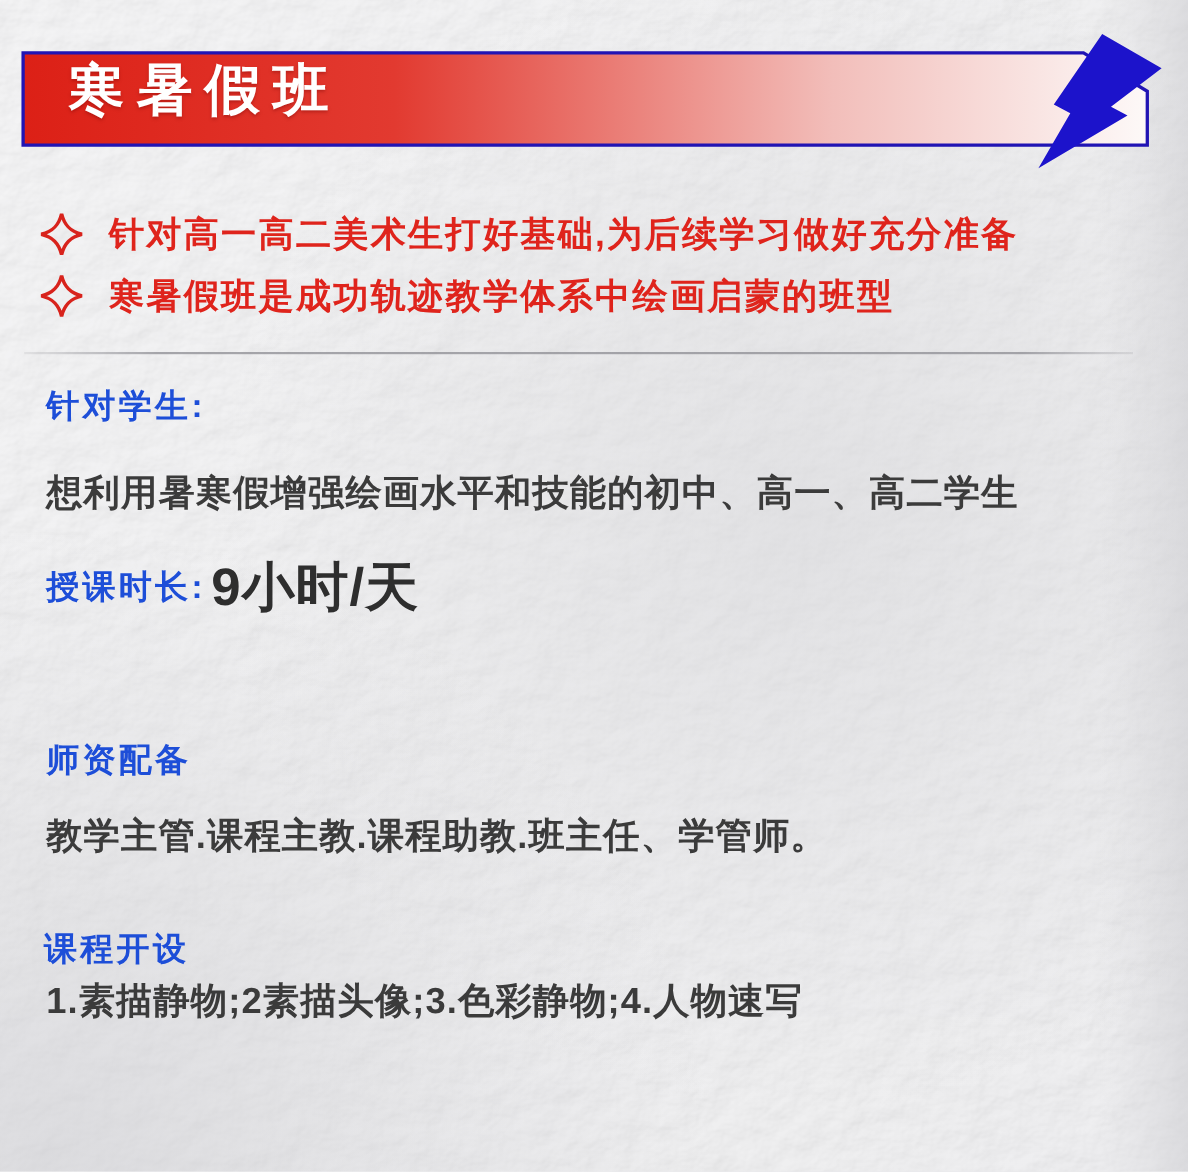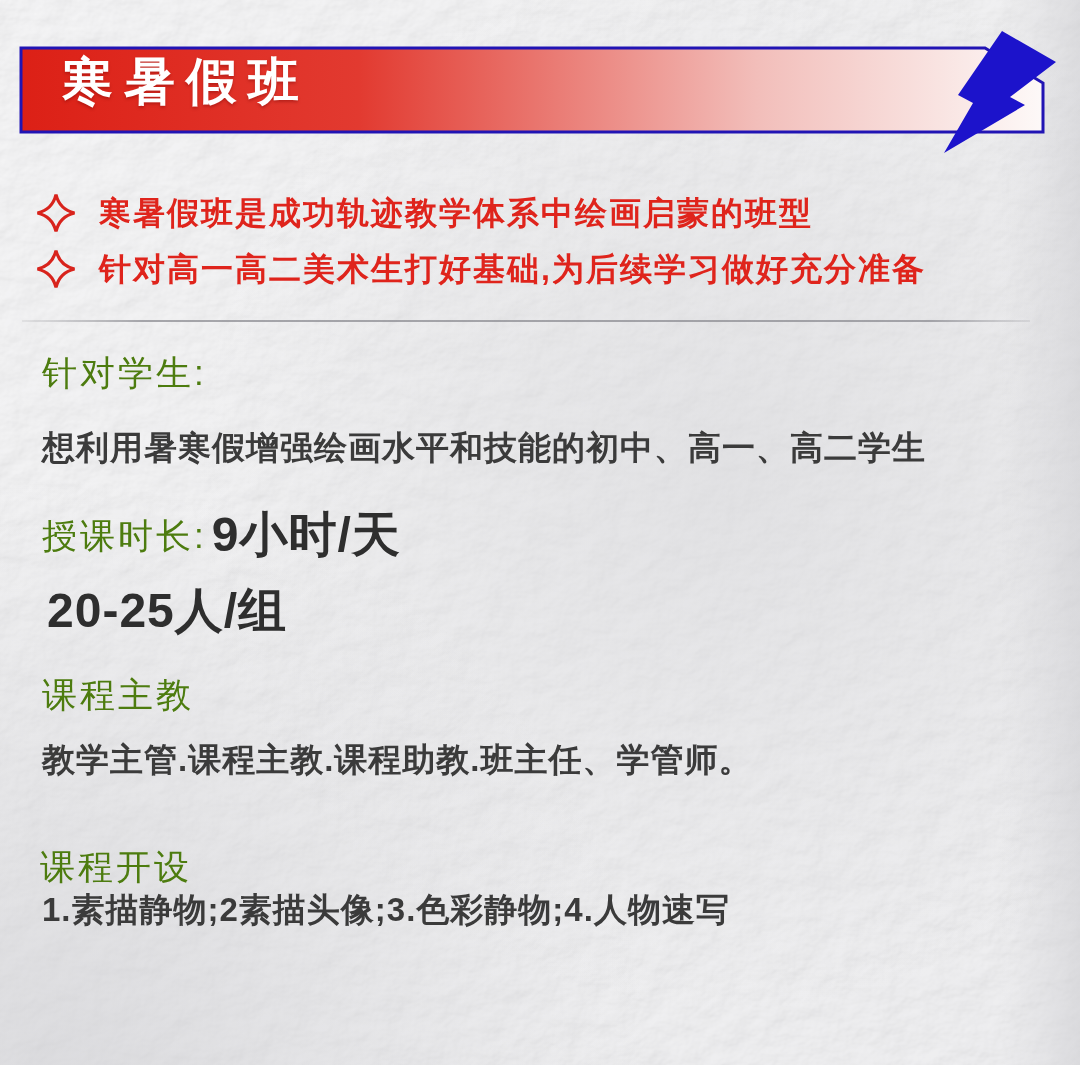--- a/index.html
+++ b/index.html
@@ -37,21 +37,21 @@
   
   .divider {
     left: 22px; top: 320px; width: 1008px; height: 2px;
     background: linear-gradient(to right,
       rgba(145,145,150,0.15), rgba(140,140,146,0.75) 12%,
       rgba(140,140,146,0.75) 90%, rgba(150,150,155,0.2));
   }
 
   
   .sec-label {
-    color: #4d7c0f; font-weight: 400; font-size: 35px;
+    color: #1d4ed8; font-weight: 700; font-size: 30px;
     letter-spacing: 3px; line-height: 1; white-space: nowrap;
   }
   .sec-value {
     color: #3b3b3b; font-weight: 700; font-size: 33px;
     letter-spacing: 1px; line-height: 1; white-space: nowrap;
   }
   .inline-row { display: flex; align-items: center; }
   .inline-row .sec-value { font-size: 48px; color: #2e2e2e; margin-left: 5px; }
 
   .pos-target-label  { left: 42px; top: 355px; }
@@ -113,41 +113,40 @@
     <path d="M1002,31 L1056,62 L1010,97 L1025,105 L944,153 L973,103 L958,95 Z" fill="#1c13cb"></path>
   </svg>
   <h1 class="banner-title">寒暑假班</h1>
 </header>
 
 <ul class="highlights">
   <li class="highlight-item">
     <svg class="sparkle" viewBox="0 0 40 40" xmlns="http://www.w3.org/2000/svg">
       <path d="M20 1.5 C22.5 12 28 17.5 38.5 20 C28 22.5 22.5 28 20 38.5 C17.5 28 12 22.5 1.5 20 C12 17.5 17.5 12 20 1.5 Z" fill="none" stroke="#d8231c" stroke-width="3.2" stroke-linejoin="miter"></path>
     </svg>
-    <span class="highlight-text">寒暑假班是成功轨迹教学体系中绘画启蒙的班型</span>
+    <span class="highlight-text">针对高一高二美术生打好基础,为后续学习做好充分准备</span>
   </li>
   <li class="highlight-item">
     <svg class="sparkle" viewBox="0 0 40 40" xmlns="http://www.w3.org/2000/svg">
       <path d="M20 1.5 C22.5 12 28 17.5 38.5 20 C28 22.5 22.5 28 20 38.5 C17.5 28 12 22.5 1.5 20 C12 17.5 17.5 12 20 1.5 Z" fill="none" stroke="#d8231c" stroke-width="3.2" stroke-linejoin="miter"></path>
     </svg>
-    <span class="highlight-text">针对高一高二美术生打好基础,为后续学习做好充分准备</span>
+    <span class="highlight-text">寒暑假班是成功轨迹教学体系中绘画启蒙的班型</span>
   </li>
 </ul>
 
 <div class="abs divider"></div>
 
 <div class="abs sec-label pos-target-label">针对学生:</div>
 <div class="abs sec-value pos-target-value">想利用暑寒假增强绘画水平和技能的初中、高一、高二学生</div>
 
 <div class="abs inline-row pos-hours-row">
   <span class="sec-label">授课时长:</span>
   <span class="sec-value">9小时/天</span>
 </div>
 
 <div class="abs inline-row pos-size-row">
-  <span class="sec-value">20-25人/组</span>
 </div>
 
-<div class="abs sec-label pos-faculty-label">课程主教</div>
+<div class="abs sec-label pos-faculty-label">师资配备</div>
 <div class="abs sec-value pos-faculty-value">教学主管.课程主教.课程助教.班主任、学管师。</div>
 
 <div class="abs sec-label pos-courses-label">课程开设</div>
 <div class="abs sec-value pos-courses-value">1.素描静物;2素描头像;3.色彩静物;4.人物速写</div>
 
 </body></html>

